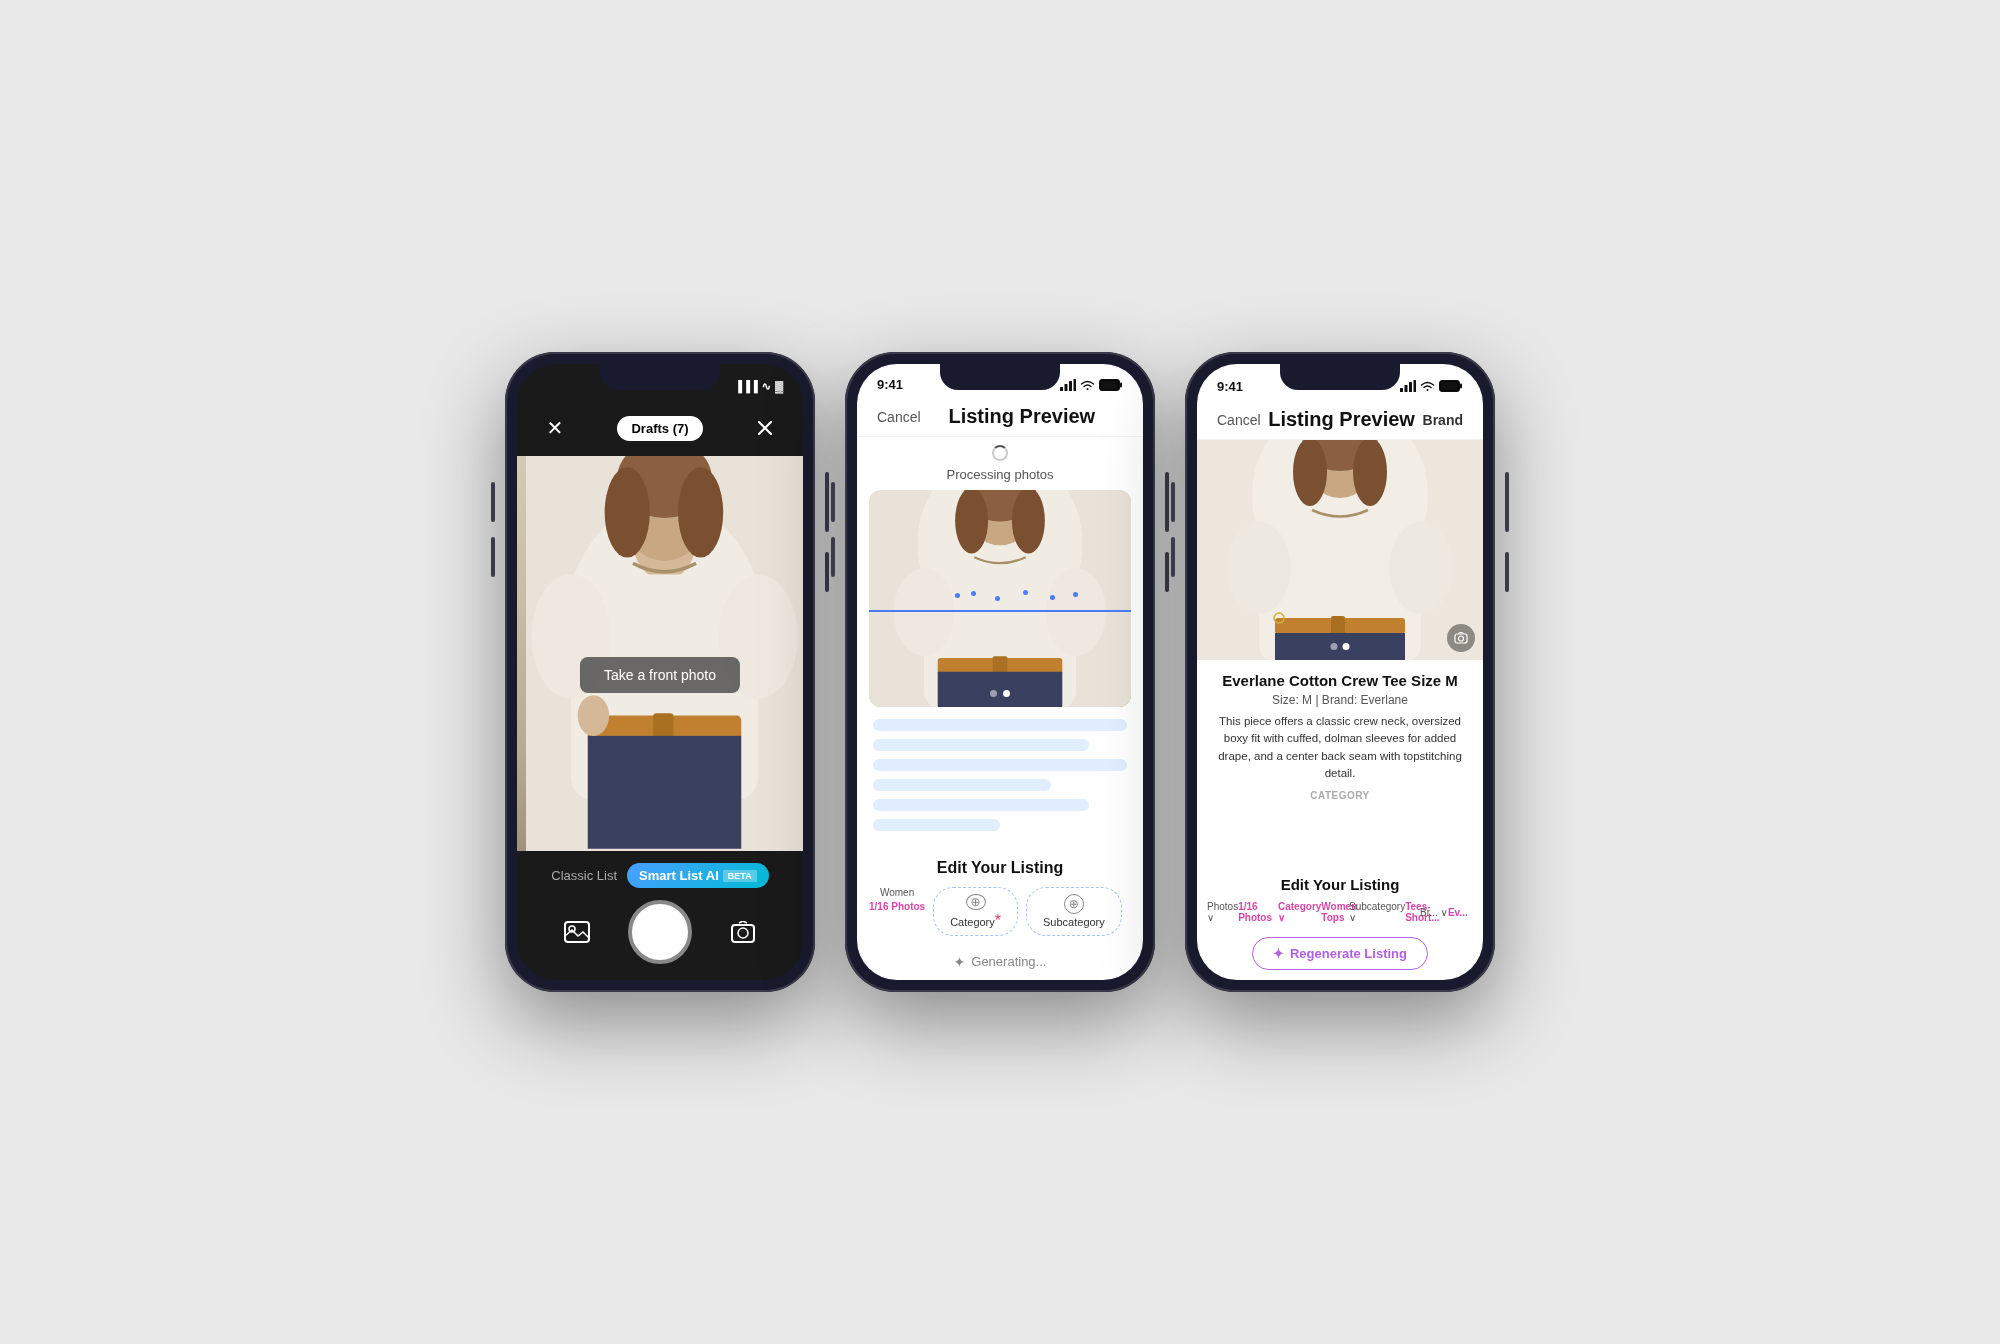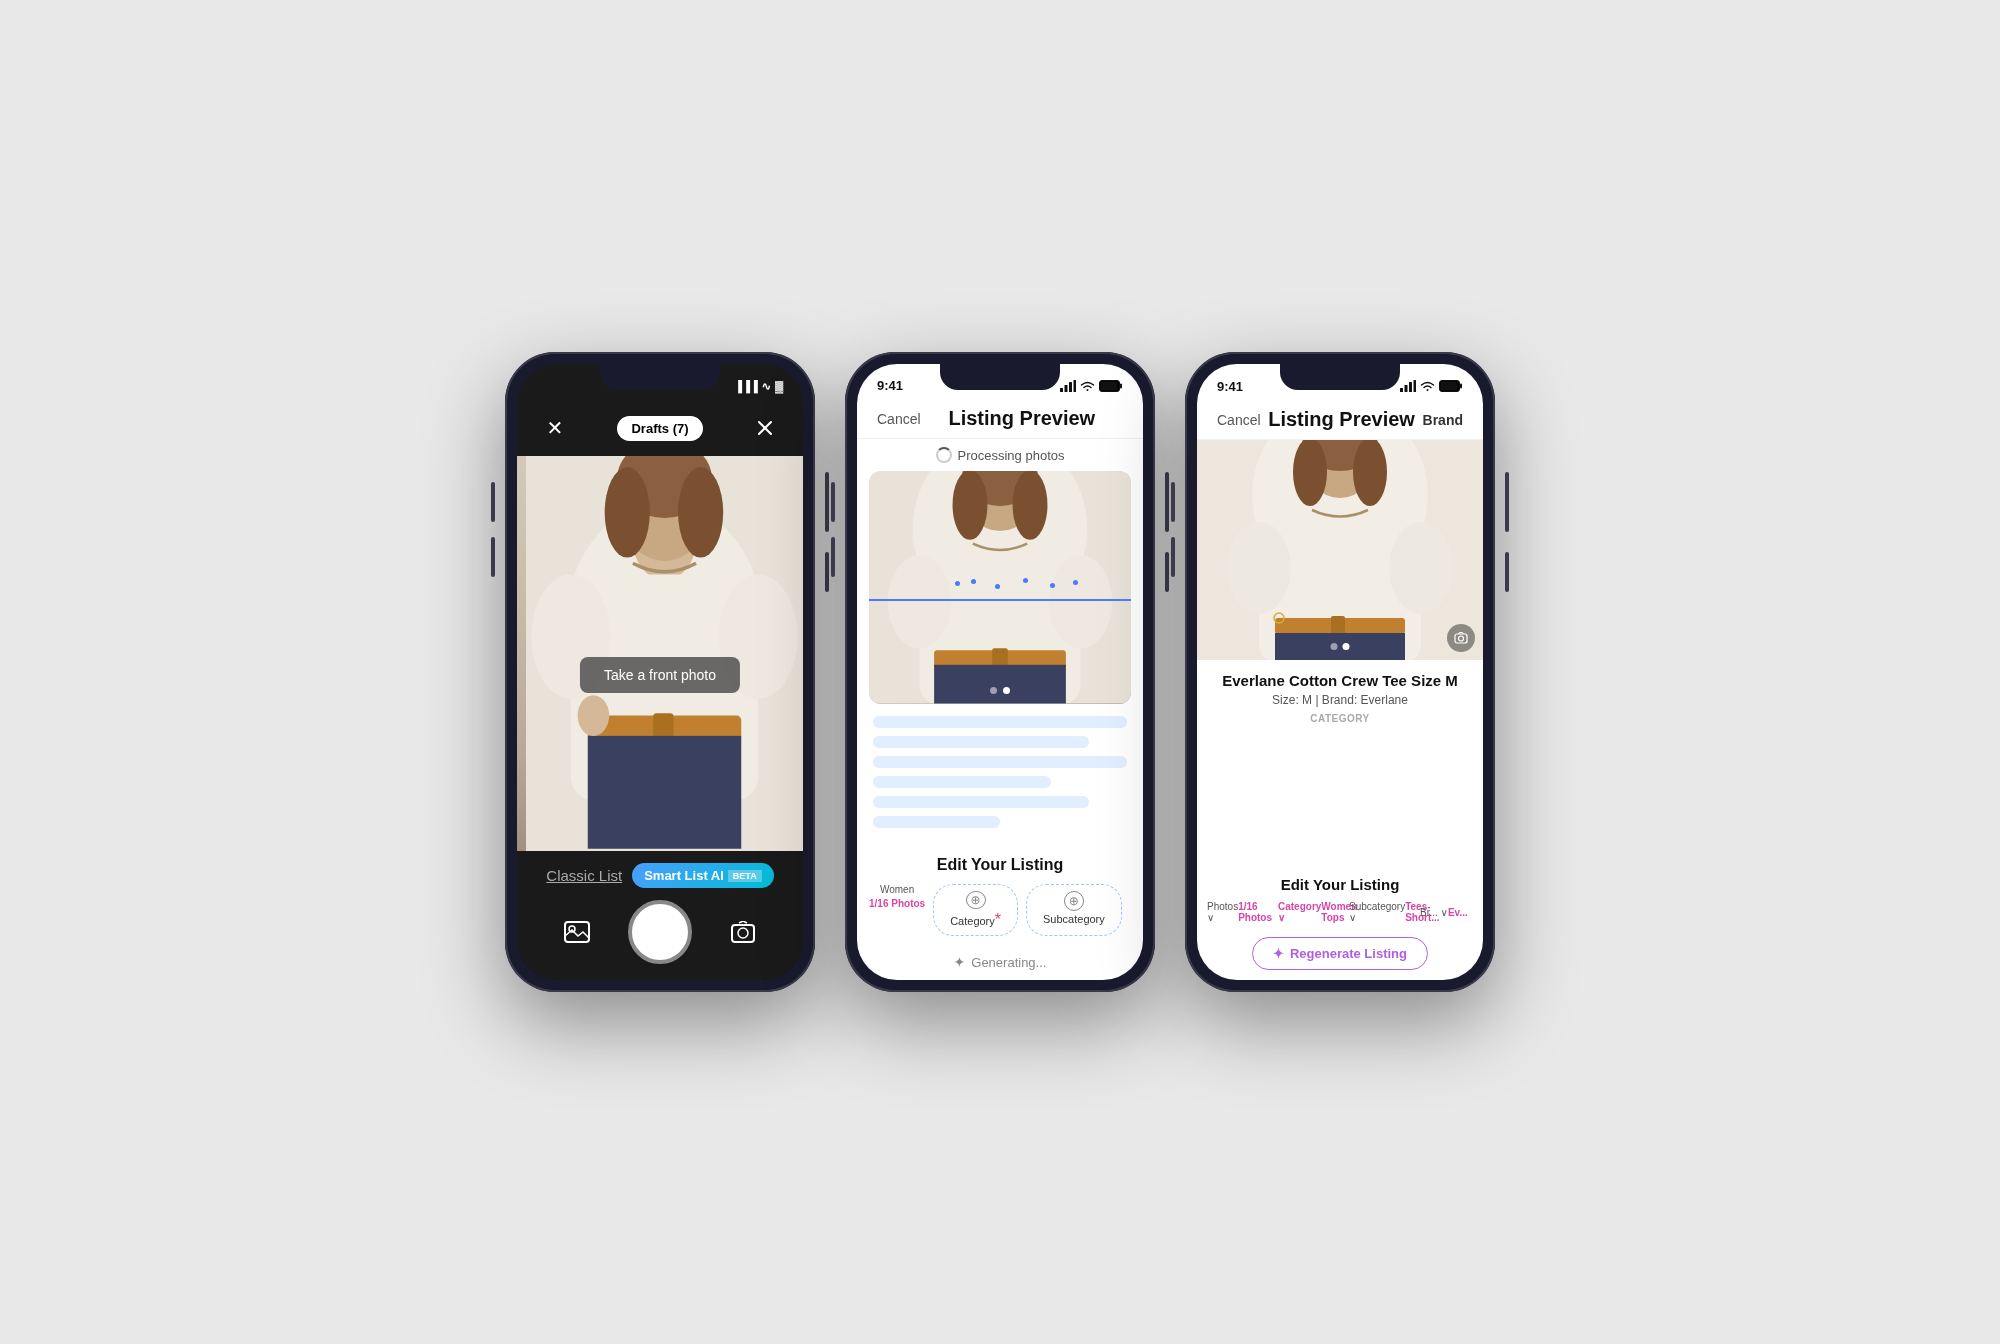--- a/index.html
+++ b/index.html
@@ -132,23 +132,22 @@
     }
     .mode-switcher {
       display: flex;
       gap: 10px;
       align-items: center;
       justify-content: center;
       margin-bottom: 12px;
     }
     .mode-classic {
       color: #aaa;
-      font-size: 15px;
+      font-size: 13px;
       font-weight: 500;
-      text-decoration: underline;
     }
     .mode-smart {
       background: linear-gradient(135deg, #4a9eff, #00bcd4);
       color: white;
       border-radius: 20px;
       padding: 5px 12px;
       font-size: 13px;
       font-weight: 600;
       display: flex;
       align-items: center;
@@ -207,20 +206,21 @@
 
     .processing-header {
       text-align: center;
       padding: 8px;
       color: #555;
       font-size: 13px;
       display: flex;
       align-items: center;
       justify-content: center;
       gap: 6px;
+      flex-direction: column;
     }
     .processing-spinner {
       width: 16px;
       height: 16px;
       border: 2px solid #ccc;
       border-top-color: #555;
       border-radius: 50%;
       animation: spin 1s linear infinite;
       display: inline-block;
     }
@@ -785,20 +785,21 @@
           </div>
           <div class="detail-img-dots">
             <div class="img-dot"></div>
             <div class="img-dot active"></div>
           </div>
         </div>
 
         <div class="listing-info">
           <div class="listing-title">Everlane Cotton Crew Tee Size M</div>
           <div class="listing-subtitle">Size: M  |  Brand: Everlane</div>
+          <div class="listing-desc">This piece offers a classic crew neck, oversized boxy fit with cuffed, dolman sleeves for added drape, and a center back seam with topstitching detail.</div>
           <div class="category-label">CATEGORY</div>
         </div>
 
         <div class="edit-section-title2">Edit Your Listing</div>
 
         <div class="edit-tabs2">
           <div class="tab2">
             <span class="tab2-top">Photos ∨</span>
             <span class="tab2-value">1/16 Photos</span>
           </div>

